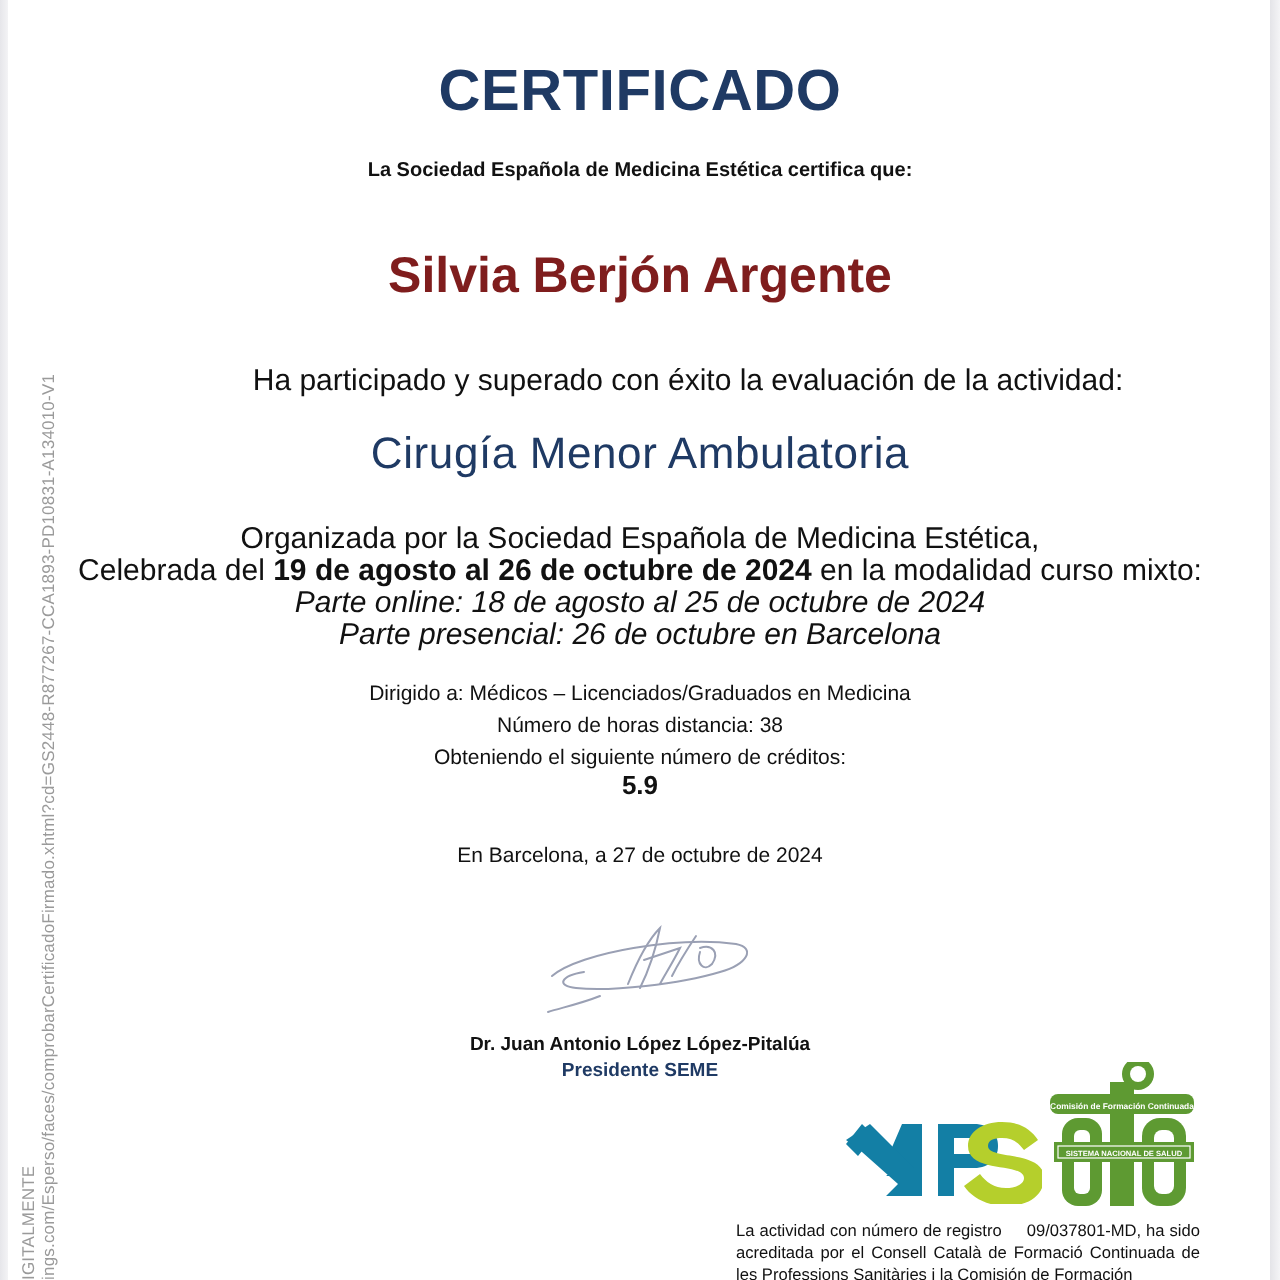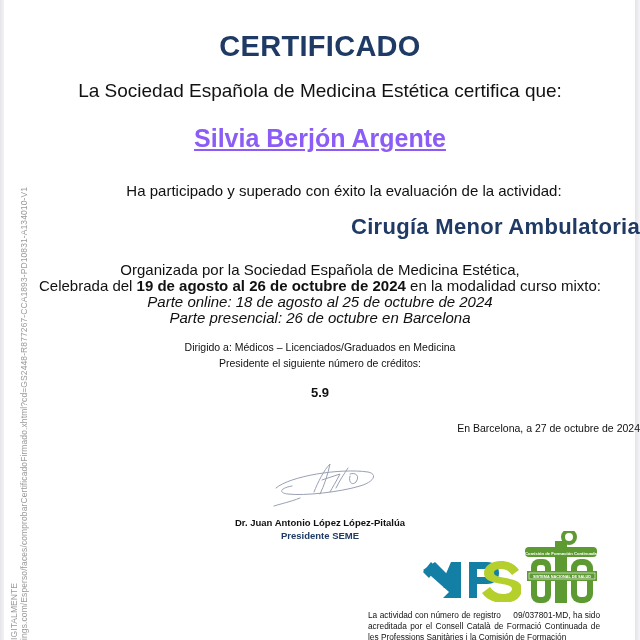--- a/index.html
+++ b/index.html
@@ -29,32 +29,32 @@
     }
     .side-text.t1 { left: 9px; top: 640px; }
     .side-text.t2 { left: 19px; top: 640px; }
 
     .center { position: absolute; left: 0; width: 640px; text-align: center; }
     .title {
       top: 30px; font-size: 29px; font-weight: bold; color: #1f3a64;
       letter-spacing: 0.3px;
       text-align: center;
     }
-    .intro { top: 80px; font-size: 19px; color: #111; }
-    .recipient { top: 124px; font-size: 25px; font-weight: bold; color: #8b5cf6; text-decoration: underline; }
+    .intro { top: 80px; font-size: 10px; color: #111; font-weight: bold; }
+    .recipient { top: 124px; font-size: 25px; font-weight: bold; color: #7f1d1d; }
     .participated { top: 182px; font-size: 15px; color: #111; padding-left: 24px; }
-    .activity { top: 214px; font-size: 22px; font-weight: bold; color: #1f3a64; letter-spacing: 0.3px; text-align: right; }
+    .activity { top: 214px; font-size: 22px; font-weight: normal; color: #1f3a64; letter-spacing: 0.3px; }
 
     .block { top: 262px; font-size: 15px; line-height: 16px; color: #111; }
     .block .it { font-style: italic; }
     .block b { font-weight: bold; }
 
     .block2 { top: 339px; font-size: 10.5px; line-height: 16px; color: #111; }
     .credits { top: 385px; font-size: 13px; font-weight: bold; color: #111; }
-    .place-date { top: 422px; font-size: 10.5px; color: #111; text-align: right; }
+    .place-date { top: 422px; font-size: 10.5px; color: #111; }
 
     .signature {
       position: absolute; left: 270px; top: 458px; width: 110px; height: 50px;
     }
     .signer-name { top: 517px; font-size: 9.5px; font-weight: bold; color: #111; }
     .signer-role { top: 530px; font-size: 9.5px; font-weight: bold; color: #1f3a64; }
 
     .logo-ps {
       position: absolute; left: 421px; top: 558px; width: 100px; height: 44px;
     }
@@ -84,21 +84,22 @@
 
 <div class="center block">
   <div>Organizada por la Sociedad Española de Medicina Estética,</div>
   <div><span>Celebrada del </span><b>19 de agosto al 26 de octubre de 2024</b><span> en la modalidad curso mixto:</span></div>
   <div class="it">Parte online: 18 de agosto al 25 de octubre de 2024</div>
   <div class="it">Parte presencial: 26 de octubre en Barcelona</div>
 </div>
 
 <div class="center block2">
   <div>Dirigido a: Médicos – Licenciados/Graduados en Medicina</div>
-  <div>Presidente el siguiente número de créditos:</div>
+  <div>Número de horas distancia: 38</div>
+  <div>Obteniendo el siguiente número de créditos:</div>
 </div>
 <div class="center credits">5.9</div>
 <div class="center place-date">En Barcelona, a 27 de octubre de 2024</div>
 
 <svg class="signature" viewBox="0 0 110 50">
   <g fill="none" stroke="#9aa0b4" stroke-width="1" stroke-linecap="round">
     <path d="M6 30 C 20 18, 70 10, 98 14 C 108 16, 104 24, 90 28 C 70 34, 35 38, 18 36 C 8 35, 10 30, 22 28"></path>
     <path d="M44 34 C 48 24, 54 12, 60 6 C 58 16, 54 28, 50 36"></path>
     <path d="M52 22 C 58 20, 64 18, 70 16 C 66 24, 62 30, 60 34"></path>
     <path d="M66 30 C 70 22, 74 16, 78 10"></path>

